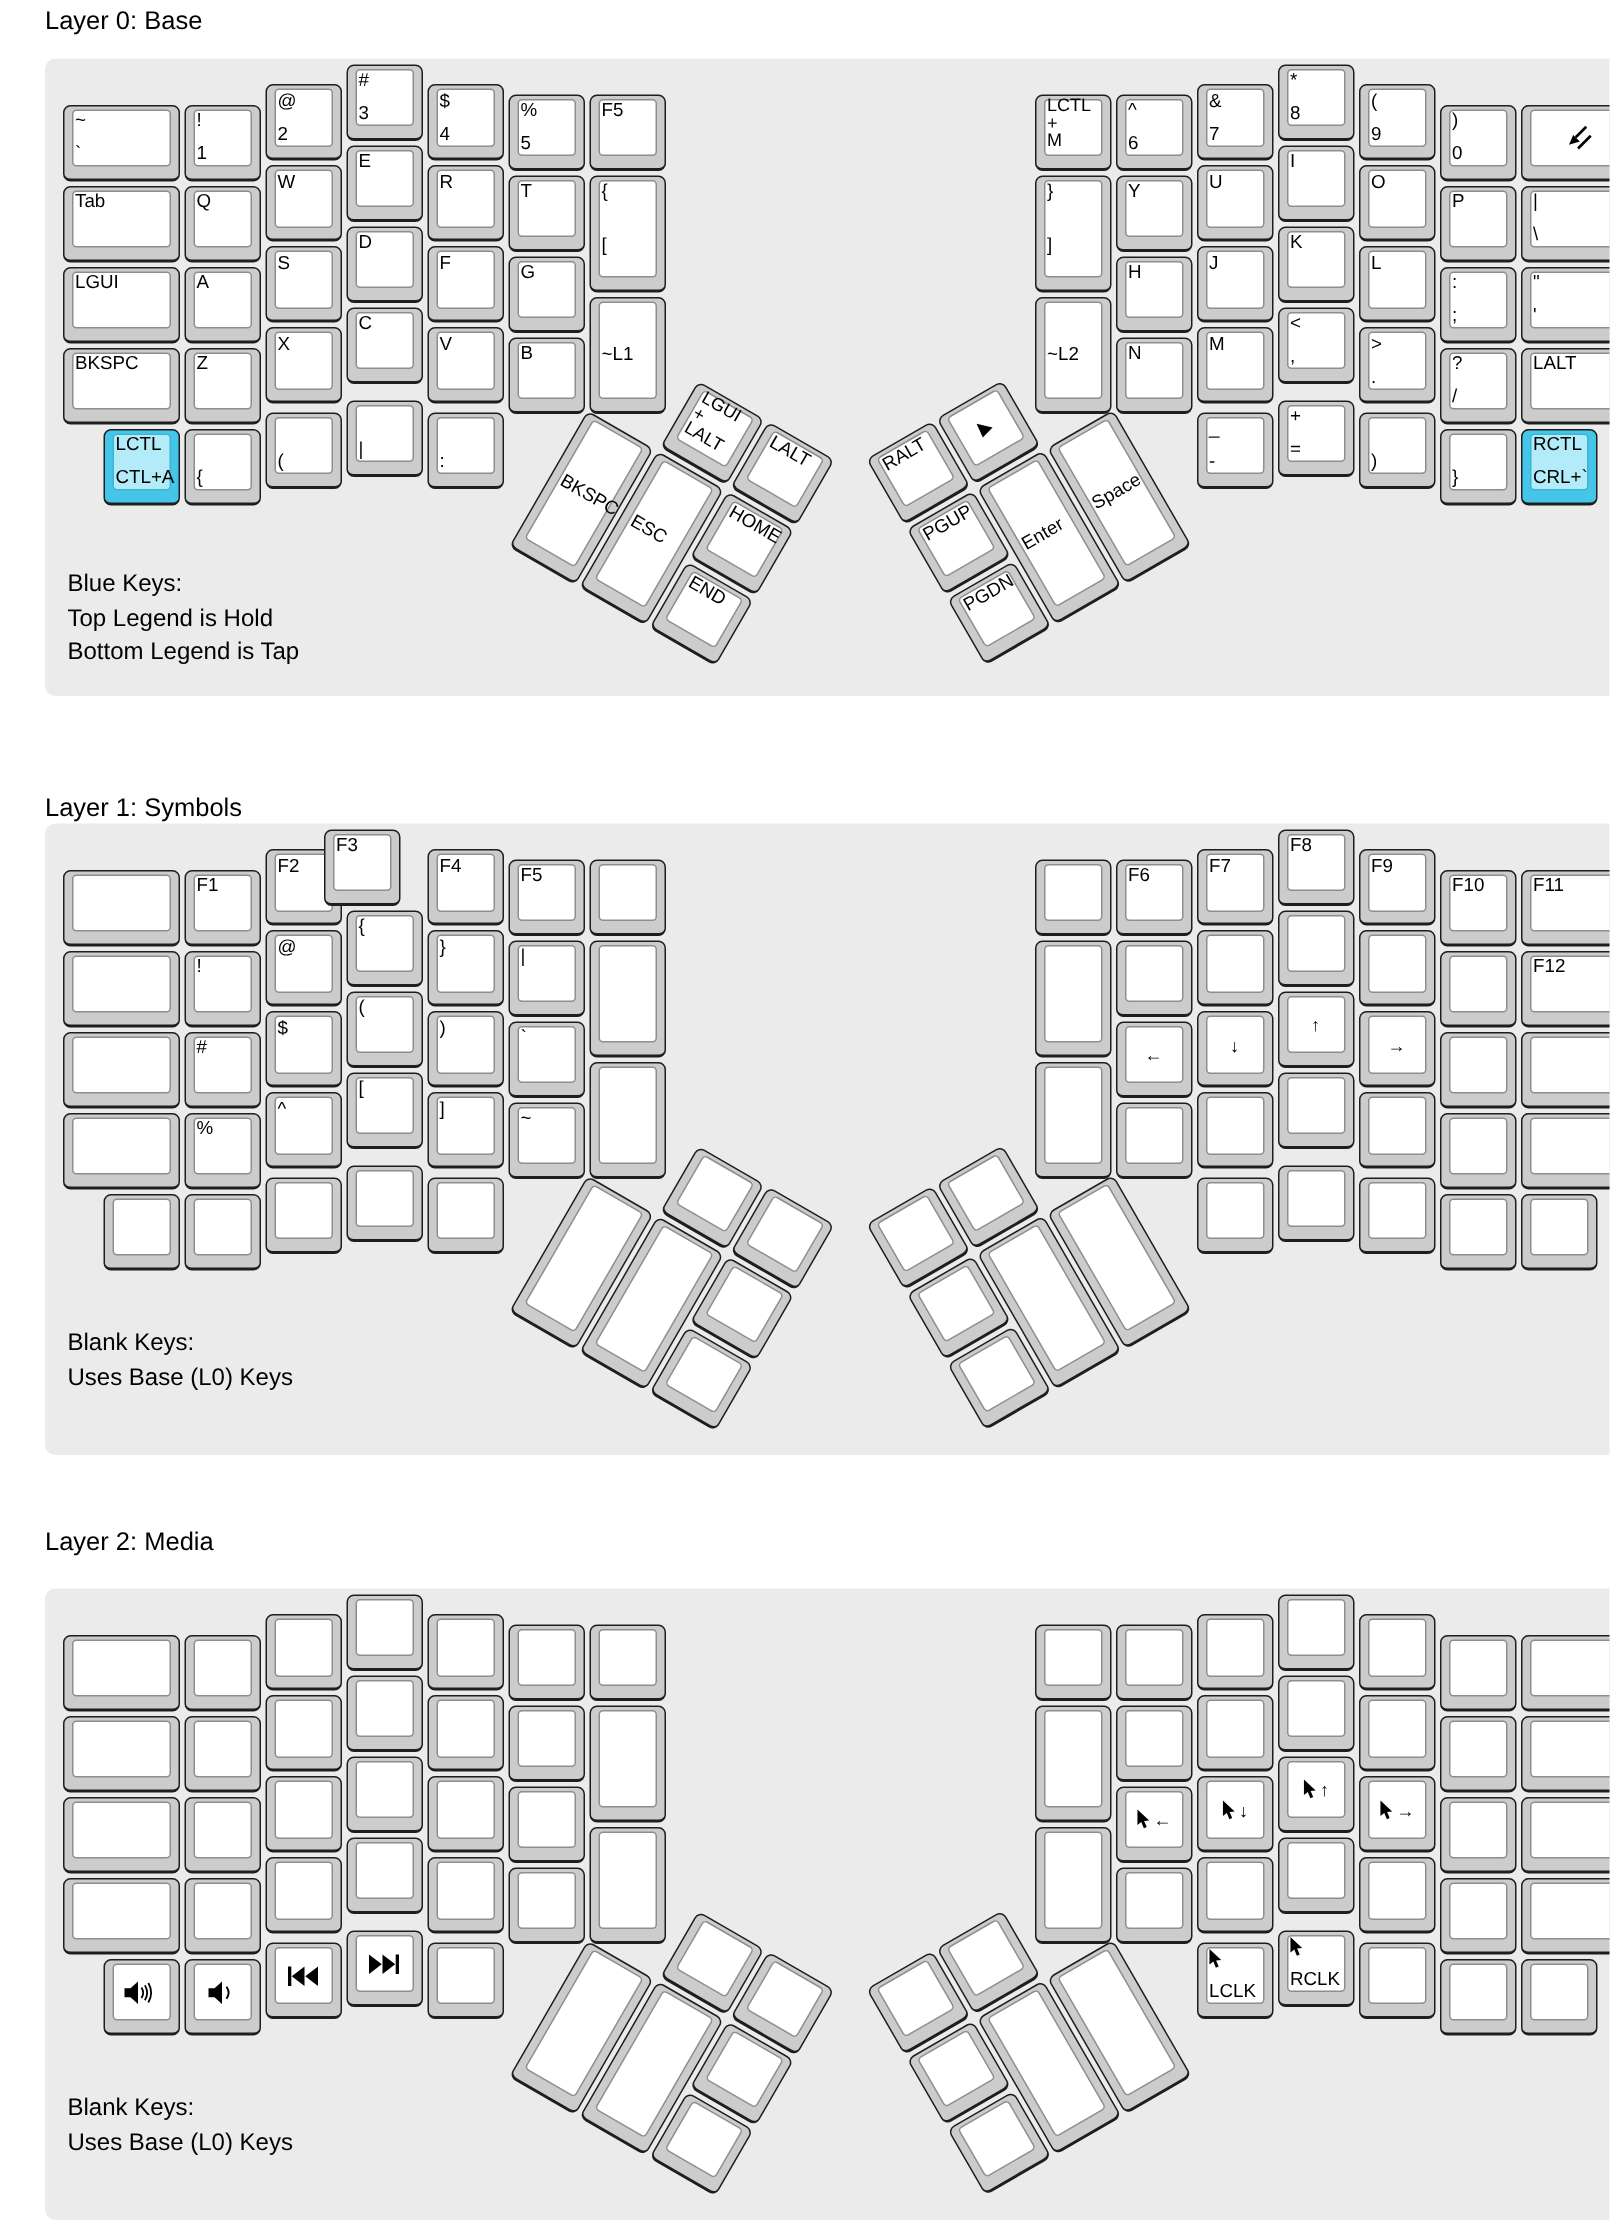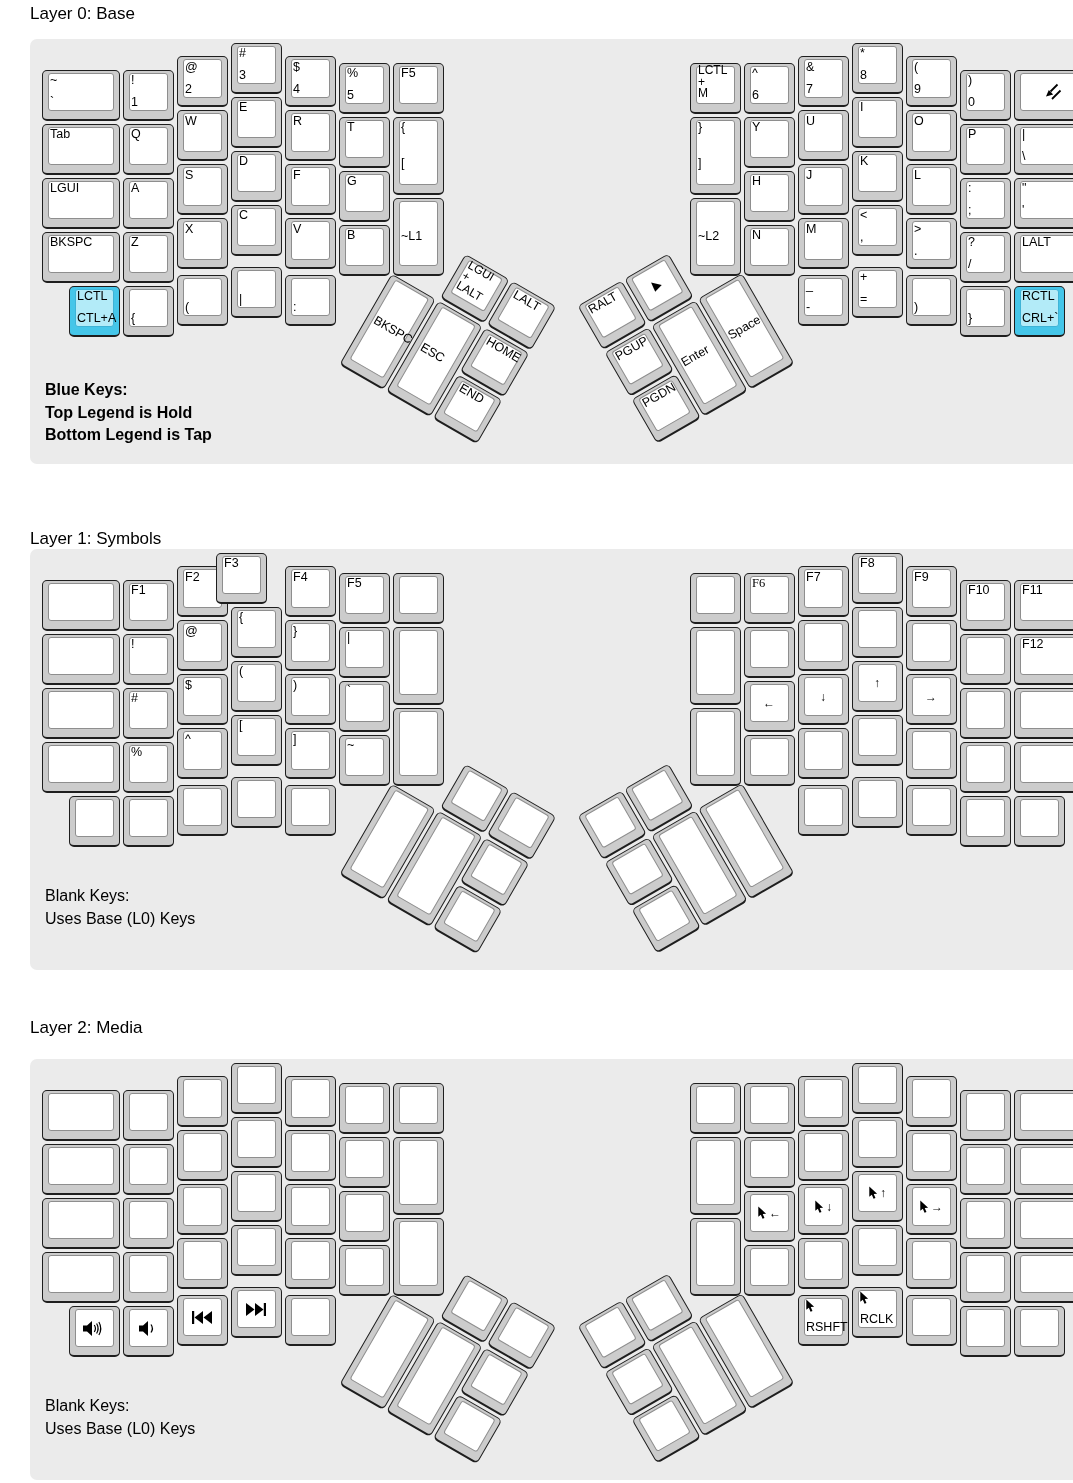--- a/index.html
+++ b/index.html
@@ -462,21 +462,21 @@
             <div class="cap"></div>
             <div class="lgt" style="top: 43.2px;">Space</div>
           </div>
           <div class="key" style="left: -162px; top: 54px; width: 54px; height: 54px;">
             <div class="side"></div>
             <div class="cap"></div>
             <div class="lgt">PGDN</div>
           </div>
         </div>
       </div>
-      <div class="note" style="top: 340px; font-weight: bold;">
+      <div class="note" style="top: 340px;">
         <div class="note-line">Blue Keys:</div>
         <div class="note-line">Top Legend is Hold</div>
         <div class="note-line">Bottom Legend is Tap</div>
       </div>
     </div>
     <div class="layer-title" style="top: 528px;">Layer 1: Symbols</div>
     <div class="board" style="top: 549px; height: 421px;">
       <div class="keys">
         <div class="key" style="left: 0px; top: 27px; width: 81px; height: 54px;">
           <div class="side"></div>
@@ -623,21 +623,21 @@
           <div class="cap"></div>
         </div>
         <div class="key" style="left: 243px; top: 232.2px; width: 54px; height: 54px;">
           <div class="side"></div>
           <div class="cap"></div>
         </div>
         <div class="key" style="left: 648px; top: 20.25px; width: 54px; height: 54px;">
           <div class="side"></div>
           <div class="cap"></div>
         </div>
-        <div class="key" style="left: 702px; top: 20.25px; width: 54px; height: 54px; font-family: Liberation Serif, serif;">
+        <div class="key" style="left: 702px; top: 20.25px; width: 54px; height: 54px;">
           <div class="side"></div>
           <div class="cap"></div>
           <div class="lgt">F6</div>
         </div>
         <div class="key" style="left: 756px; top: 13.5px; width: 54px; height: 54px;">
           <div class="side"></div>
           <div class="cap"></div>
           <div class="lgt">F7</div>
         </div>
         <div class="key" style="left: 810px; top: 0px; width: 54px; height: 54px;">
@@ -1139,21 +1139,21 @@
           <div class="cap"></div>
         </div>
         <div class="key" style="left: 756px; top: 232.2px; width: 54px; height: 54px;">
           <div class="side"></div>
           <div class="cap"></div>
           <span class="ptr-tl">
             <svg width="10" height="14" viewBox="0 0 12 17">
               <path d="M1.5 0.5 L1.5 13 L4.6 10.6 L6.7 15.6 L9 14.6 L6.9 9.8 L11 9.4 Z" fill="#000"></path>
             </svg>
           </span>
-          <div class="lgb" style="top: 27px;">RSHFT</div>
+          <div class="lgb" style="top: 27px;">LCLK</div>
         </div>
         <div class="key" style="left: 810px; top: 224.1px; width: 54px; height: 54px;">
           <div class="side"></div>
           <div class="cap"></div>
           <span class="ptr-tl">
             <svg width="10" height="14" viewBox="0 0 12 17">
               <path d="M1.5 0.5 L1.5 13 L4.6 10.6 L6.7 15.6 L9 14.6 L6.9 9.8 L11 9.4 Z" fill="#000"></path>
             </svg>
           </span>
           <div class="lgb" style="top: 27px;">RCLK</div>

